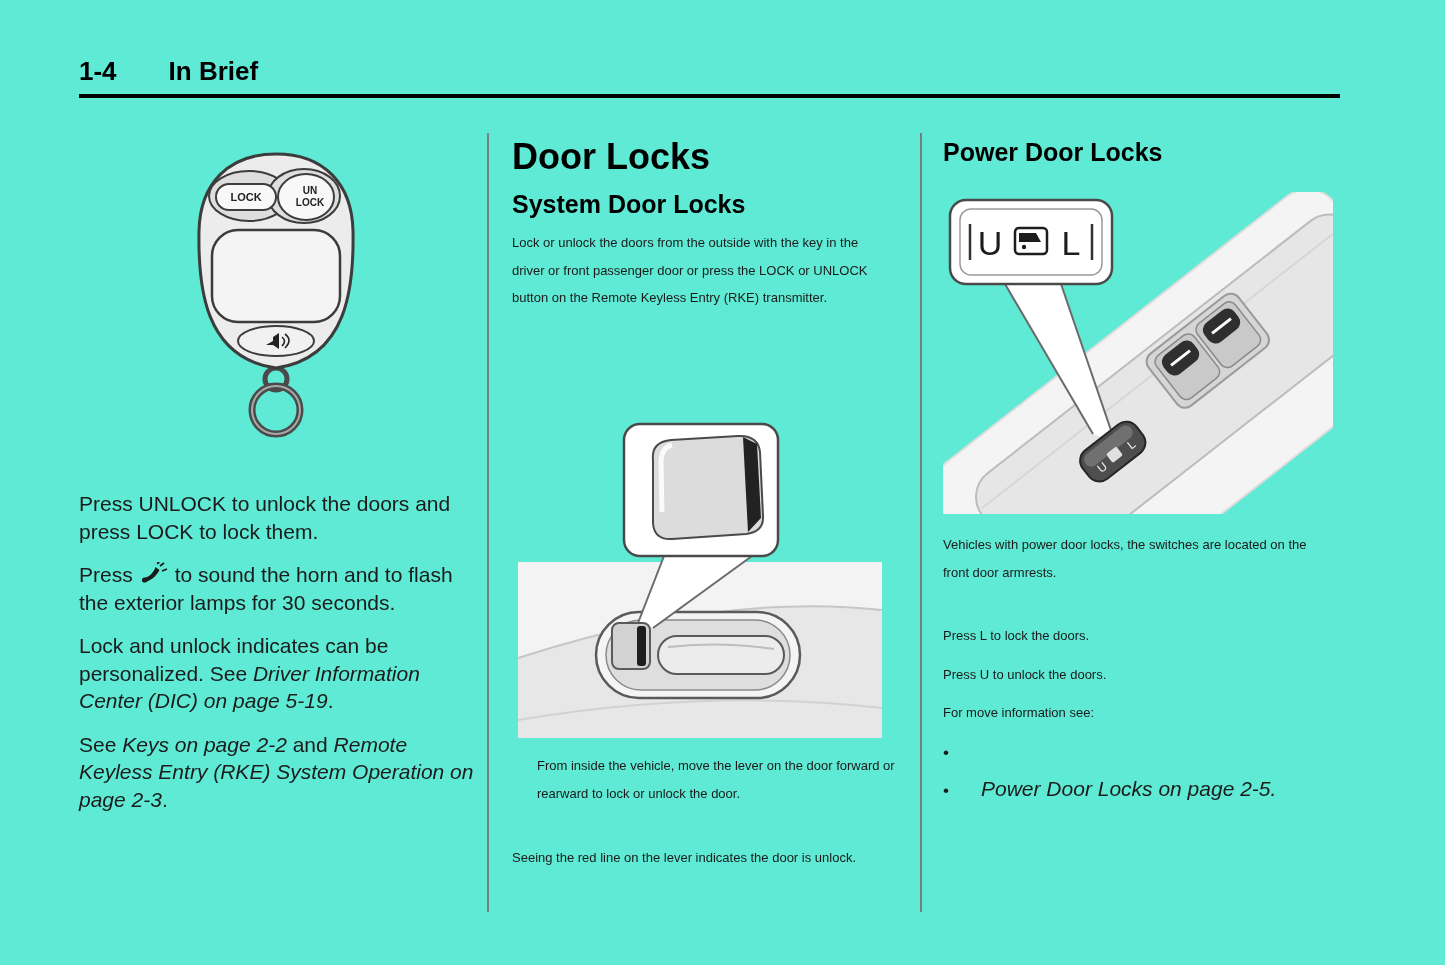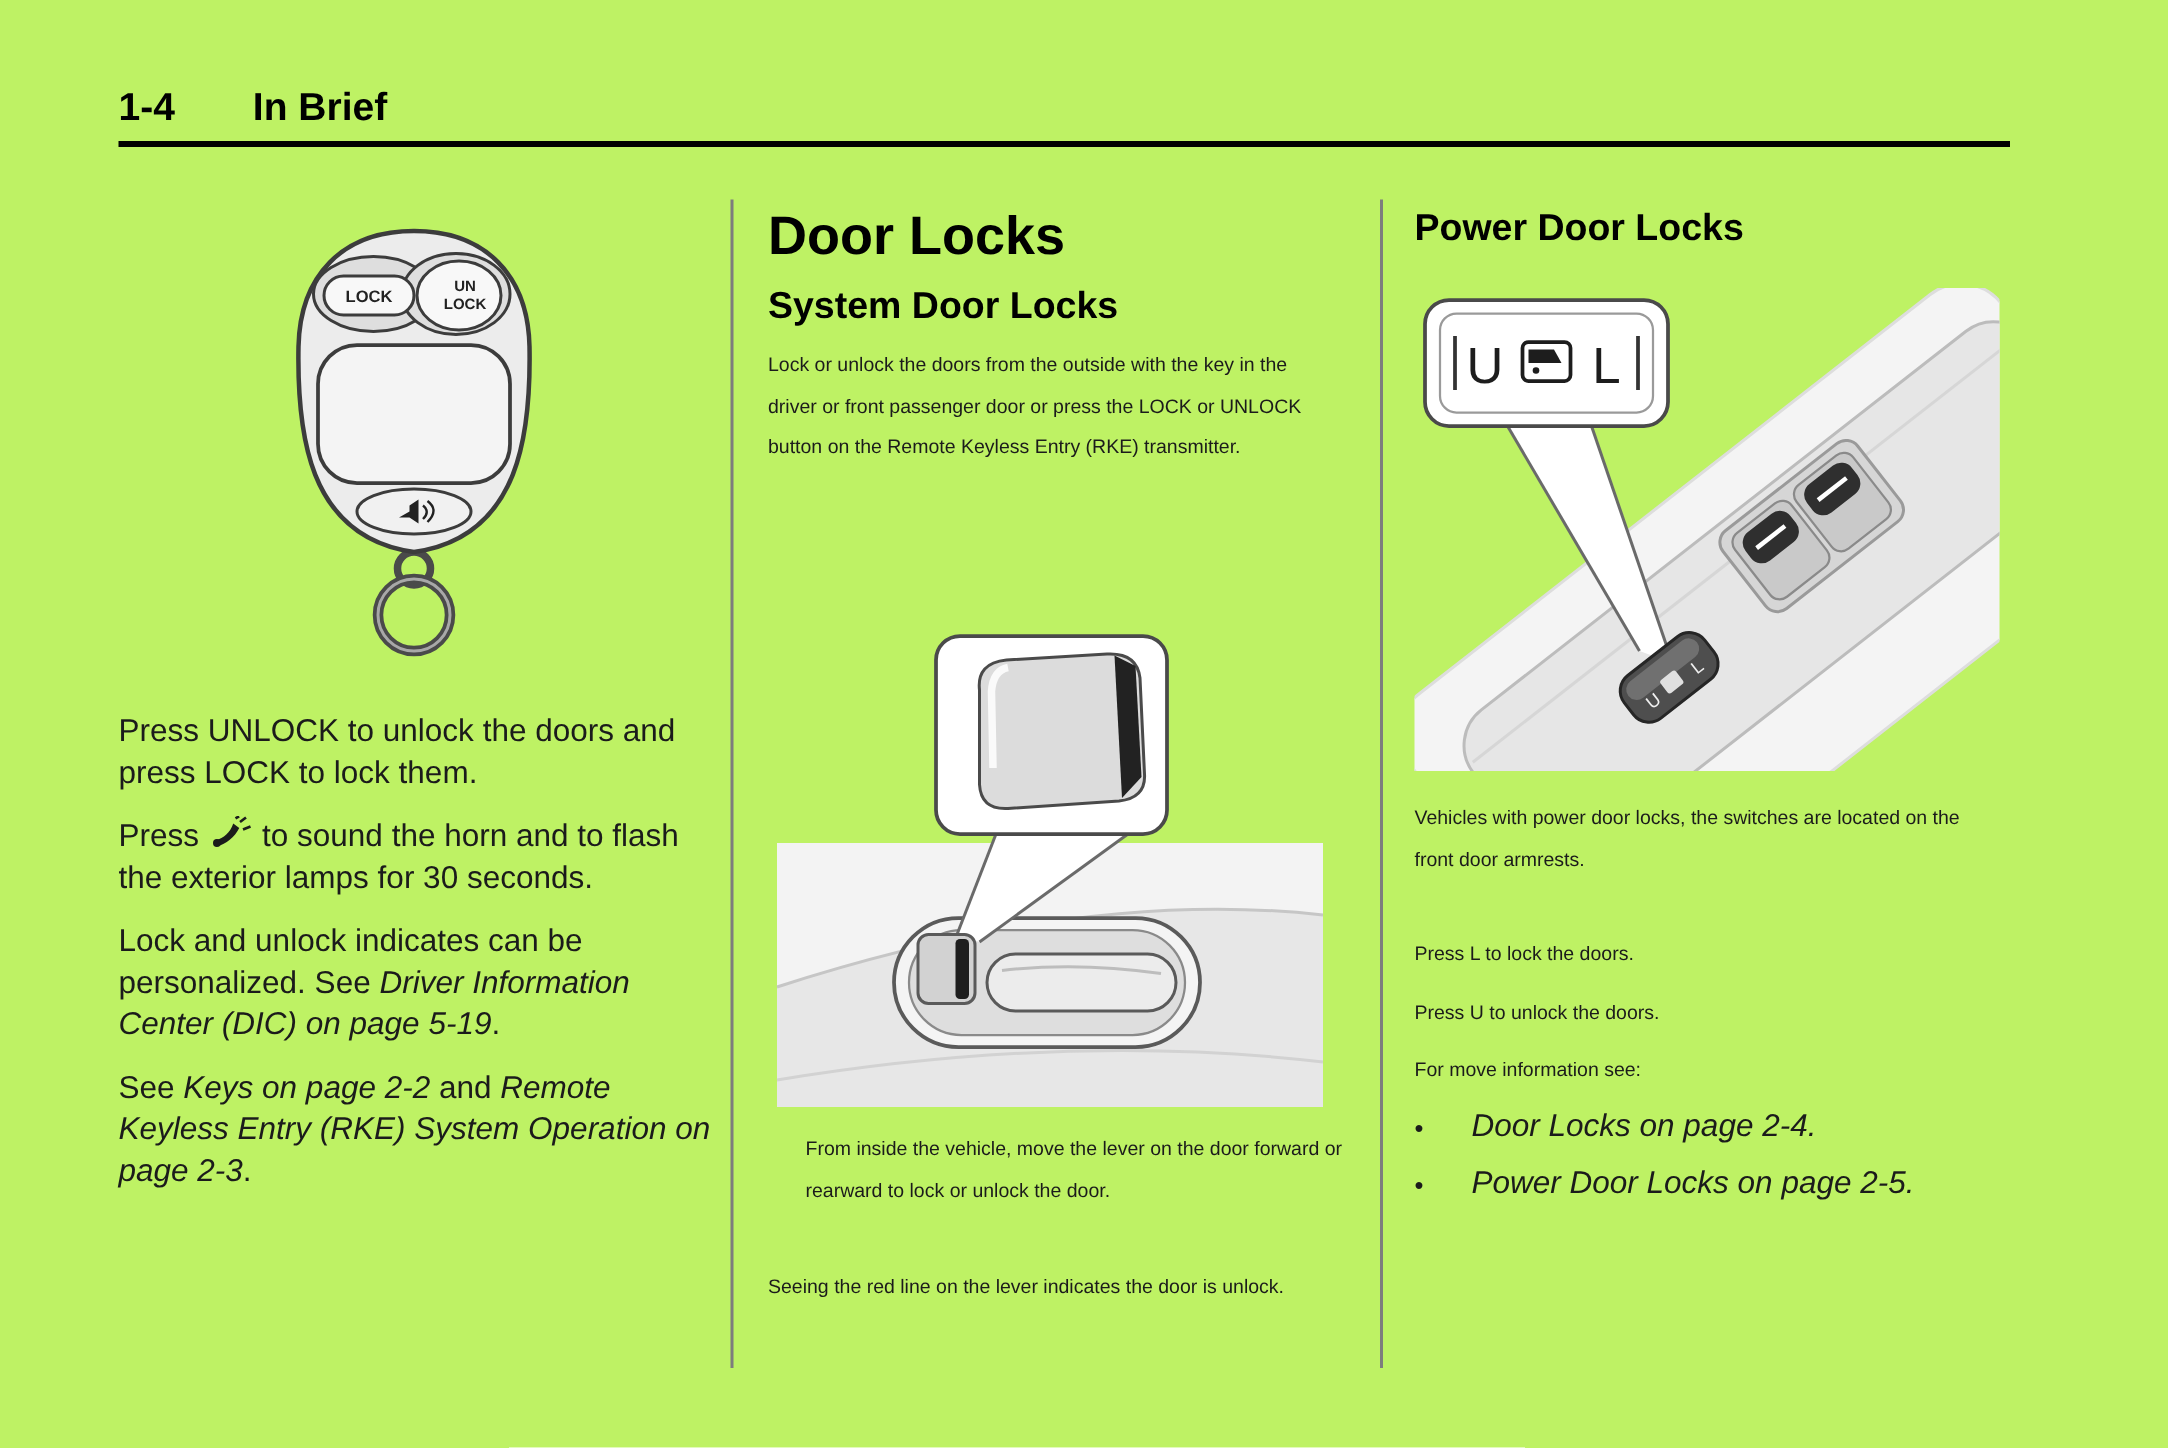--- a/index.html
+++ b/index.html
@@ -1,28 +1,28 @@
 <!DOCTYPE html>
 <html><head>
 <meta charset="utf-8">
 <style>
   * { margin:0; padding:0; box-sizing:border-box; }
   html,body { background:#ffffff; }
   .page {
-    position:relative; width:1445px; height:965px; background:#bef264;
+    position:relative; width:1445px; height:965px; background:#5eead4;
     font-family:"Liberation Sans","DejaVu Sans",sans-serif; color:#1b1b1b; overflow:hidden;
   }
   .hdr { position:absolute; left:79px; top:56px; display:flex; gap:52px;
          font-size:26px; font-weight:700; color:#000; }
   .rule { position:absolute; left:79px; top:94px; width:1261px; height:4px; background:#000; }
   .vdiv { position:absolute; top:133px; width:2px; height:779px; background:#7d7d7d; }
   .para { position:absolute; font-size:13px; line-height:27.5px; color:#1b1b1b; }
   .left-text { position:absolute; left:79px; top:474px; width:400px;
                font-size:21px; line-height:27.5px; }
-  .left-text p { margin:0 0 15px 0; }
+  .left-text p { margin:16px 0 15px 0; }
   .h-main { position:absolute; font-weight:700; font-size:36px; color:#000; }
   .h-sub  { position:absolute; font-weight:700; font-size:25px; color:#000; }
   i { font-style:italic; }
   .bullet { position:absolute; display:flex; font-size:21px; line-height:27.5px; width:392px; }
   .bullet .dot { width:38px; flex:0 0 38px; font-size:17px; padding-top:2px; }
   .illus { position:absolute; }
   svg text { font-family:"Liberation Sans","DejaVu Sans",sans-serif; }
   .inline-icon { display:inline-block; vertical-align:-4px; margin:0 7px; }
 </style>
 </head>
@@ -155,20 +155,19 @@
     <line x1="149" y1="32" x2="149" y2="68" stroke="#333333" stroke-width="2.5"></line>
   </svg>
 
   <div class="para" style="left:943px; top:531px; width:392px;">Vehicles with power door locks, the switches are located on the front door armrests.</div>
   <div class="para" style="left:943px; top:622px; width:392px;">Press L to lock the doors.</div>
   <div class="para" style="left:943px; top:661px; width:392px;">Press U to unlock the doors.</div>
   <div class="para" style="left:943px; top:699px; width:392px;">For move information see:</div>
 
   <div class="bullet" style="left:943px; top:737px;">
     <span class="dot">•</span>
-    <i>Door Locks on page 2-4.</i>
   </div>
   <div class="bullet" style="left:943px; top:775px;">
     <span class="dot">•</span>
     <i>Power Door Locks on page 2-5.</i>
   </div>
 
 </div>
 
 </body></html>

